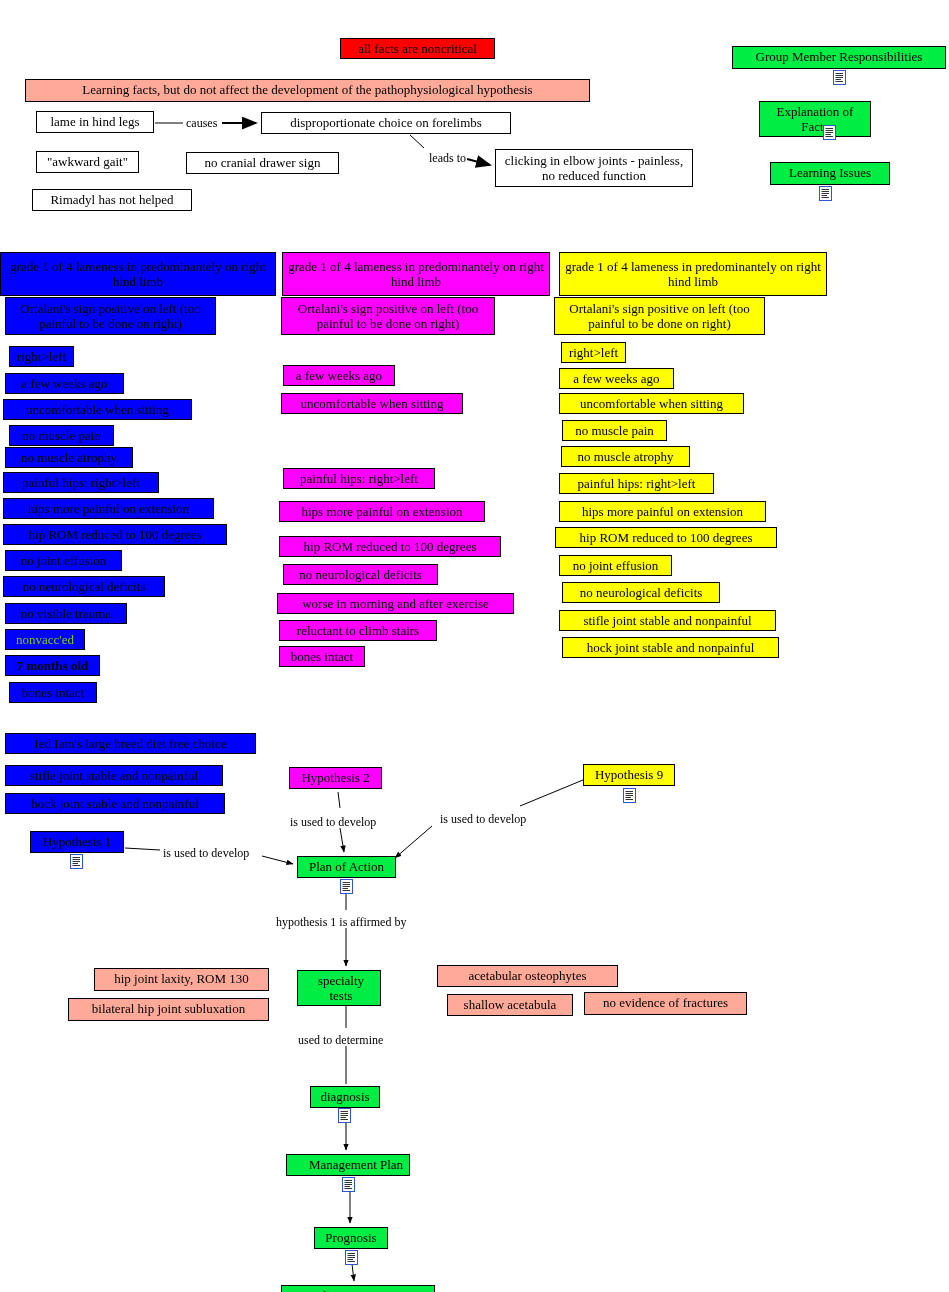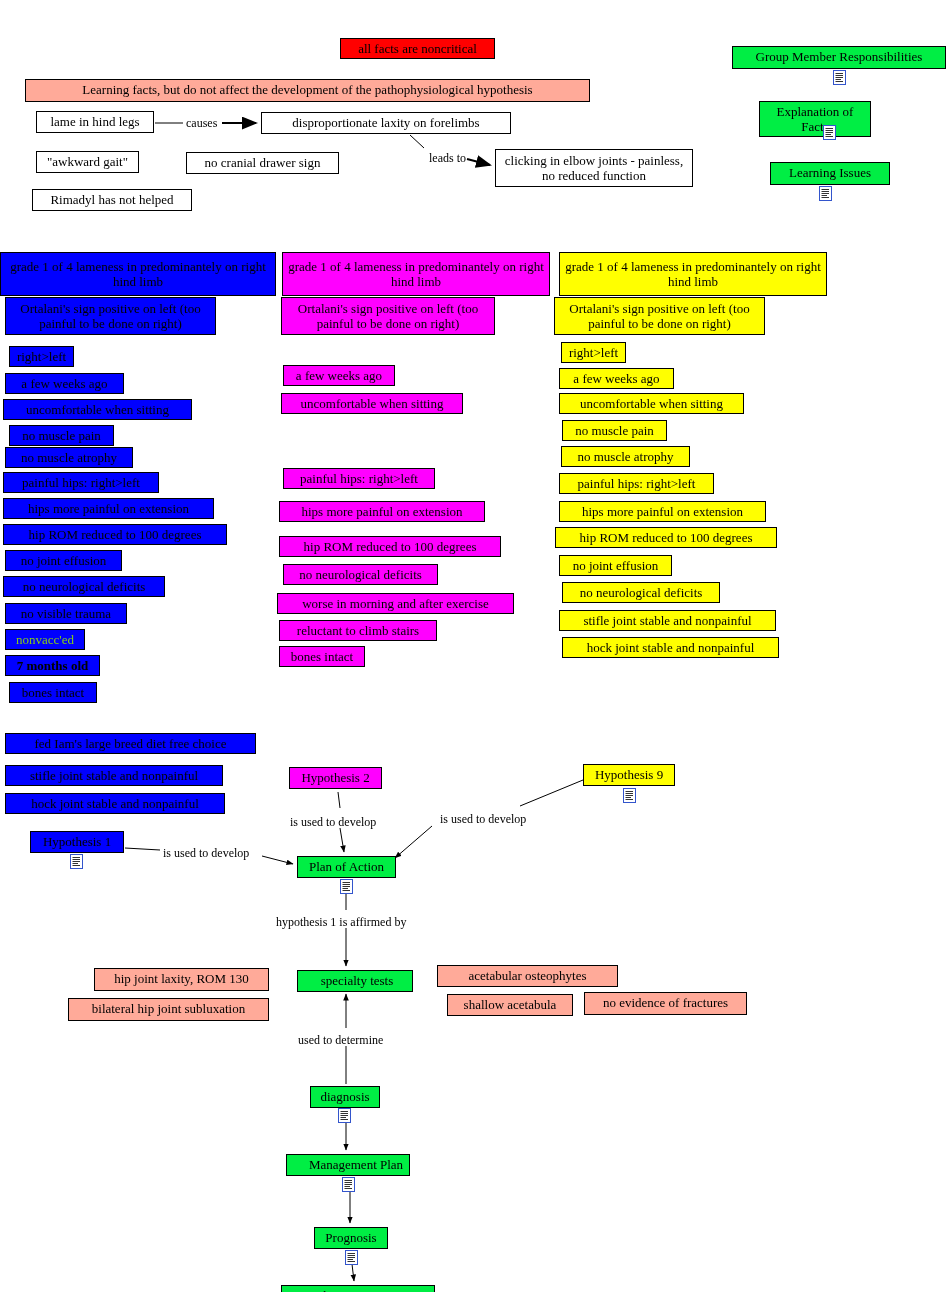--- a/index.html
+++ b/index.html
@@ -52,21 +52,21 @@
 
     <line x1="350" y1="1155" x2="350" y2="1187" stroke="#000" stroke-width="1" marker-end="url(#arrowsm)"></line>
 
     <line x1="352" y1="1228" x2="354" y2="1245" stroke="#000" stroke-width="1" marker-end="url(#arrowsm)"></line>
   </svg>
 
   <div id="nodes-root">
       <div class="node" style="left: 340px; top: 2px; width: 155px; min-height: 21px; background: rgb(255, 0, 0); color: rgb(0, 0, 0); font-size: 13px;">all facts are noncritical</div>
       <div class="node" style="left: 25px; top: 43px; width: 565px; min-height: 23px; background: rgb(255, 170, 153); color: rgb(0, 0, 0); font-size: 13px;">Learning facts, but do not affect the development of the pathophysiological hypothesis</div>
       <div class="node" style="left: 36px; top: 75px; width: 118px; min-height: 22px; background: rgb(255, 255, 255); color: rgb(0, 0, 0); font-size: 13px;">lame in hind legs</div>
-      <div class="node" style="left: 261px; top: 76px; width: 250px; min-height: 22px; background: rgb(255, 255, 255); color: rgb(0, 0, 0); font-size: 13px;">disproportionate laxity on forelimbs</div>
+      <div class="node" style="left: 261px; top: 76px; width: 250px; min-height: 22px; background: rgb(255, 255, 255); color: rgb(0, 0, 0); font-size: 13px;">disproportionate choice on forelimbs</div>
       <div class="node" style="left: 36px; top: 115px; width: 103px; min-height: 22px; background: rgb(255, 255, 255); color: rgb(0, 0, 0); font-size: 13px;">"awkward gait"</div>
       <div class="node" style="left: 186px; top: 116px; width: 153px; min-height: 22px; background: rgb(255, 255, 255); color: rgb(0, 0, 0); font-size: 13px;">no cranial drawer sign</div>
       <div class="node" style="left: 495px; top: 113px; width: 198px; min-height: 38px; background: rgb(255, 255, 255); color: rgb(0, 0, 0); font-size: 13px; display: flex; align-items: center; justify-content: center;">clicking in elbow joints - painless, no reduced function</div>
       <div class="node" style="left: 32px; top: 153px; width: 160px; min-height: 22px; background: rgb(255, 255, 255); color: rgb(0, 0, 0); font-size: 13px;">Rimadyl has not helped</div>
       <div class="node" style="left: 732px; top: 10px; width: 214px; min-height: 23px; background: rgb(0, 238, 68); color: rgb(0, 0, 0); font-size: 13px;">Group Member Responsibilities</div>
       <div class="node" style="left: 759px; top: 65px; width: 112px; min-height: 23px; background: rgb(0, 238, 68); color: rgb(0, 0, 0); font-size: 13px;">Explanation of Facts</div>
       <div class="node" style="left: 770px; top: 126px; width: 120px; min-height: 23px; background: rgb(0, 238, 68); color: rgb(0, 0, 0); font-size: 13px;">Learning Issues</div>
       <div class="node" style="left: 0px; top: 216px; width: 276px; min-height: 44px; background: rgb(0, 0, 255); color: rgb(0, 0, 0); font-size: 13px; display: flex; align-items: center; justify-content: center;">grade 1 of 4 lameness in predominantely on right hind limb</div>
       <div class="node" style="left: 5px; top: 261px; width: 211px; min-height: 38px; background: rgb(0, 0, 255); color: rgb(0, 0, 0); font-size: 13px; display: flex; align-items: center; justify-content: center;">Ortalani's sign positive on left (too painful to be done on right)</div>
       <div class="node" style="left: 9px; top: 310px; width: 65px; min-height: 21px; background: rgb(0, 0, 255); color: rgb(0, 0, 0); font-size: 13px;">right&gt;left</div>
@@ -108,21 +108,21 @@
       <div class="node" style="left: 561px; top: 410px; width: 129px; min-height: 21px; background: rgb(255, 255, 0); color: rgb(0, 0, 0); font-size: 13px;">no muscle atrophy</div>
       <div class="node" style="left: 559px; top: 437px; width: 155px; min-height: 21px; background: rgb(255, 255, 0); color: rgb(0, 0, 0); font-size: 13px;">painful hips: right&gt;left</div>
       <div class="node" style="left: 559px; top: 465px; width: 207px; min-height: 21px; background: rgb(255, 255, 0); color: rgb(0, 0, 0); font-size: 13px;">hips more painful on extension</div>
       <div class="node" style="left: 555px; top: 491px; width: 222px; min-height: 21px; background: rgb(255, 255, 0); color: rgb(0, 0, 0); font-size: 13px;">hip ROM reduced to 100 degrees</div>
       <div class="node" style="left: 559px; top: 519px; width: 113px; min-height: 21px; background: rgb(255, 255, 0); color: rgb(0, 0, 0); font-size: 13px;">no joint effusion</div>
       <div class="node" style="left: 562px; top: 546px; width: 158px; min-height: 21px; background: rgb(255, 255, 0); color: rgb(0, 0, 0); font-size: 13px;">no neurological deficits</div>
       <div class="node" style="left: 559px; top: 574px; width: 217px; min-height: 21px; background: rgb(255, 255, 0); color: rgb(0, 0, 0); font-size: 13px;">stifle joint stable and nonpainful</div>
       <div class="node" style="left: 562px; top: 601px; width: 217px; min-height: 21px; background: rgb(255, 255, 0); color: rgb(0, 0, 0); font-size: 13px;">hock joint stable and nonpainful</div>
       <div class="node" style="left: 583px; top: 728px; width: 92px; min-height: 22px; background: rgb(255, 255, 0); color: rgb(0, 0, 0); font-size: 13px;">Hypothesis 9</div>
       <div class="node" style="left: 297px; top: 820px; width: 99px; min-height: 22px; background: rgb(0, 238, 68); color: rgb(0, 0, 0); font-size: 13px;">Plan of Action</div>
-      <div class="node" style="left: 297px; top: 934px; width: 116px; min-height: 22px; background: rgb(0, 238, 68); color: rgb(0, 0, 0); font-size: 13px; padding-left: 8px;">specialty tests</div>
+      <div class="node" style="left: 297px; top: 934px; width: 84px; min-height: 22px; background: rgb(0, 238, 68); color: rgb(0, 0, 0); font-size: 13px; padding-left: 8px;">specialty tests</div>
       <div class="node" style="left: 310px; top: 1050px; width: 70px; min-height: 22px; background: rgb(0, 238, 68); color: rgb(0, 0, 0); font-size: 13px;">diagnosis</div>
       <div class="node" style="left: 286px; top: 1118px; width: 124px; min-height: 22px; background: rgb(0, 238, 68); color: rgb(0, 0, 0); font-size: 13px; padding-left: 20px;">Management Plan</div>
       <div class="node" style="left: 314px; top: 1191px; width: 74px; min-height: 22px; background: rgb(0, 238, 68); color: rgb(0, 0, 0); font-size: 13px;">Prognosis</div>
       <div class="node" style="left: 281px; top: 1249px; width: 154px; min-height: 23px; background: rgb(0, 238, 68); color: rgb(0, 0, 0); font-size: 13px;">Discharge Instructions</div>
       <div class="node" style="left: 94px; top: 932px; width: 175px; min-height: 23px; background: rgb(255, 170, 153); color: rgb(0, 0, 0); font-size: 13px;">hip joint laxity, ROM 130</div>
       <div class="node" style="left: 68px; top: 962px; width: 201px; min-height: 23px; background: rgb(255, 170, 153); color: rgb(0, 0, 0); font-size: 13px;">bilateral hip joint subluxation</div>
       <div class="node" style="left: 437px; top: 929px; width: 181px; min-height: 22px; background: rgb(255, 170, 153); color: rgb(0, 0, 0); font-size: 13px;">acetabular osteophytes</div>
       <div class="node" style="left: 447px; top: 958px; width: 126px; min-height: 22px; background: rgb(255, 170, 153); color: rgb(0, 0, 0); font-size: 13px;">shallow acetabula</div>
       <div class="node" style="left: 584px; top: 956px; width: 163px; min-height: 23px; background: rgb(255, 170, 153); color: rgb(0, 0, 0); font-size: 13px;">no evidence of fractures</div>
     </div>

